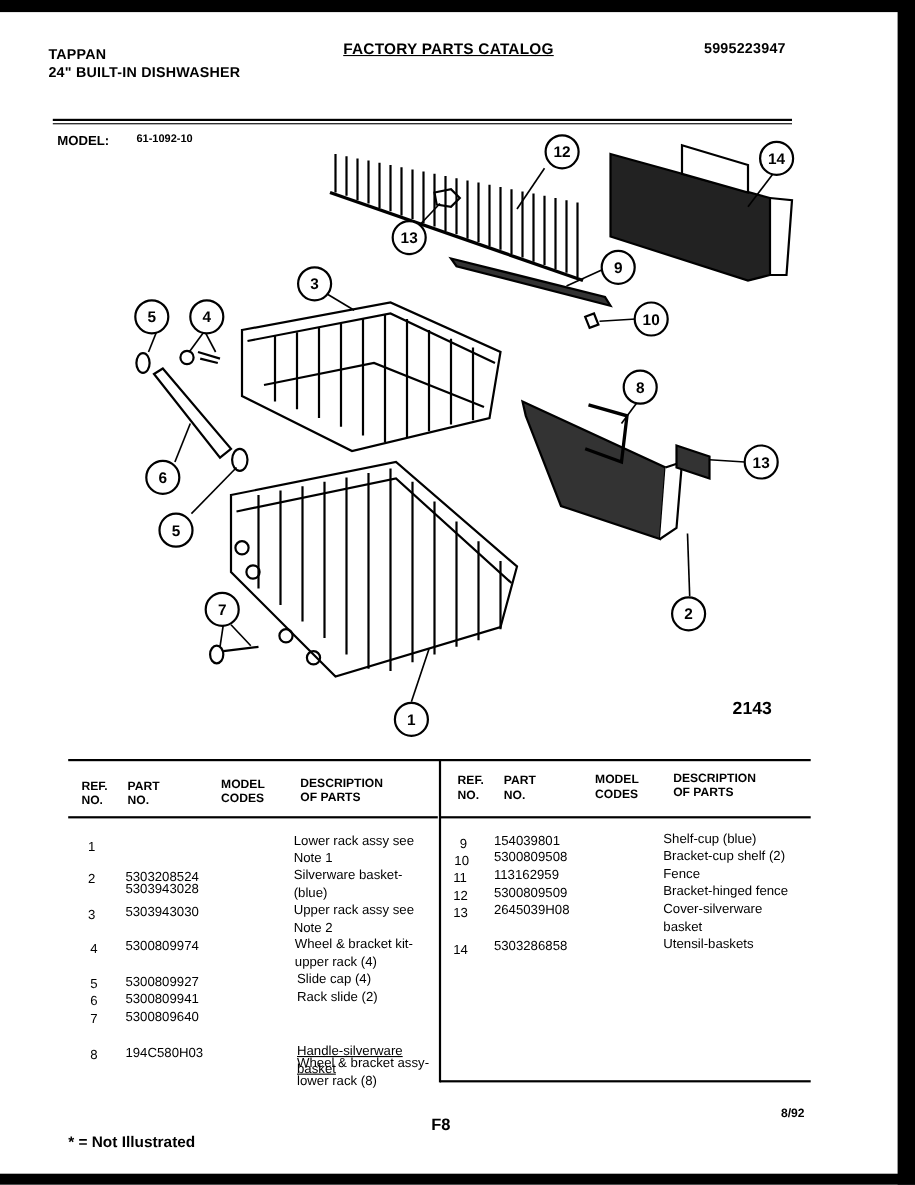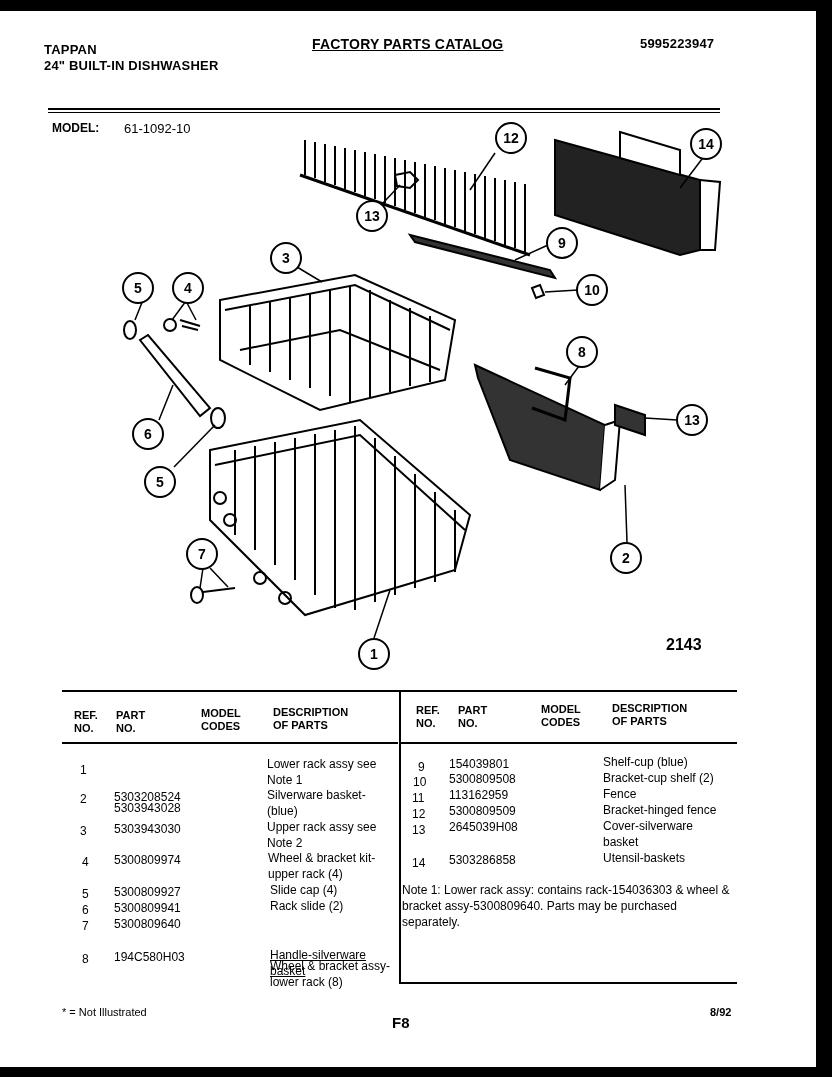--- a/index.html
+++ b/index.html
@@ -16,21 +16,21 @@
   .brand { left: 44px; top: 42px; }
   .product { left: 44px; top: 58px; }
   .catalog-title { left: 312px; top: 36px; font-size: 14px; text-decoration: underline; }
   .catalog-number { left: 640px; top: 36px; }
 
   .rule { position: absolute; left: 48px; width: 672px; background: #000; }
   .rule-a { top: 108px; height: 2px; }
   .rule-b { top: 112px; height: 1px; }
 
   .model-label { position: absolute; left: 52px; top: 121px; font-size: 12px; font-weight: bold; }
-  .model-value { position: absolute; left: 124px; top: 121px; font-size: 13px; font-weight: normal; }
+  .model-value { position: absolute; left: 124px; top: 121px; font-size: 10px; font-weight: bold; }
 
   .diagram { position: absolute; left: 100px; top: 120px; width: 640px; height: 560px; }
   .callout {
     position: absolute; width: 28px; height: 28px; border: 2px solid #000; border-radius: 50%;
     background: #fff; font-weight: bold; font-size: 14px; text-align: center; line-height: 28px;
     box-sizing: content-box;
   }
   .fig-number { position: absolute; left: 666px; top: 636px; font-size: 16px; font-weight: bold; }
 
   .table-top-rule { position: absolute; left: 62px; top: 690px; width: 675px; height: 2px; background: #000; }
@@ -39,21 +39,21 @@
   .table-bottom-rule { position: absolute; left: 400px; top: 982px; width: 337px; height: 2px; background: #000; }
   .table-vdiv { position: absolute; left: 399px; top: 690px; width: 2px; height: 294px; background: #000; }
 
   .th { position: absolute; font-size: 11px; font-weight: bold; line-height: 13px; white-space: pre; }
   .cell { position: absolute; font-size: 12px; line-height: 16px; white-space: nowrap; }
   .cell.ref { width: 30px; text-align: left; }
   .desc { position: absolute; font-size: 12px; line-height: 16px; width: 135px; }
 
   .notes { position: absolute; left: 402px; top: 882px; width: 330px; font-size: 12px; line-height: 16px; }
 
-  .footer-note { position: absolute; left: 62px; top: 1006px; font-size: 11px; font-weight: normal; }
+  .footer-note { position: absolute; left: 62px; top: 1030px; font-size: 14px; font-weight: bold; }
   .page-number { position: absolute; left: 392px; top: 1014px; font-size: 15px; font-weight: bold; }
   .date { position: absolute; left: 710px; top: 1006px; font-size: 11px; font-weight: bold; }
 </style>
 </head>
 <body>
 
 <div class="frame-top"></div>
 <div class="frame-right"></div>
 <div class="frame-bottom"></div>
 
@@ -254,18 +254,17 @@
   <div class="cell" style="left:449px; top:819px;">2645039H08</div>
   <div class="desc" style="left:603px; top:818px; width:115px;">Cover-silverware basket</div>
 </div>
 <div>
   <div class="cell ref" style="left:412px; top:855px;">14</div>
   <div class="cell" style="left:449px; top:852px;">5303286858</div>
   <div class="desc" style="left:603px; top:850px; width:135px;">Utensil-baskets</div>
 </div>
 
 <div class="notes">
-  <div>Note 1: Lower rack assy: contains rack-154036303 &amp; wheel &amp; bracket assy-5300809640. Parts may be purchased separately.</div>
 </div>
 
 <div class="footer-note">* = Not Illustrated</div>
 <div class="page-number">F8</div>
 <div class="date">8/92</div>
 
 </body></html>

